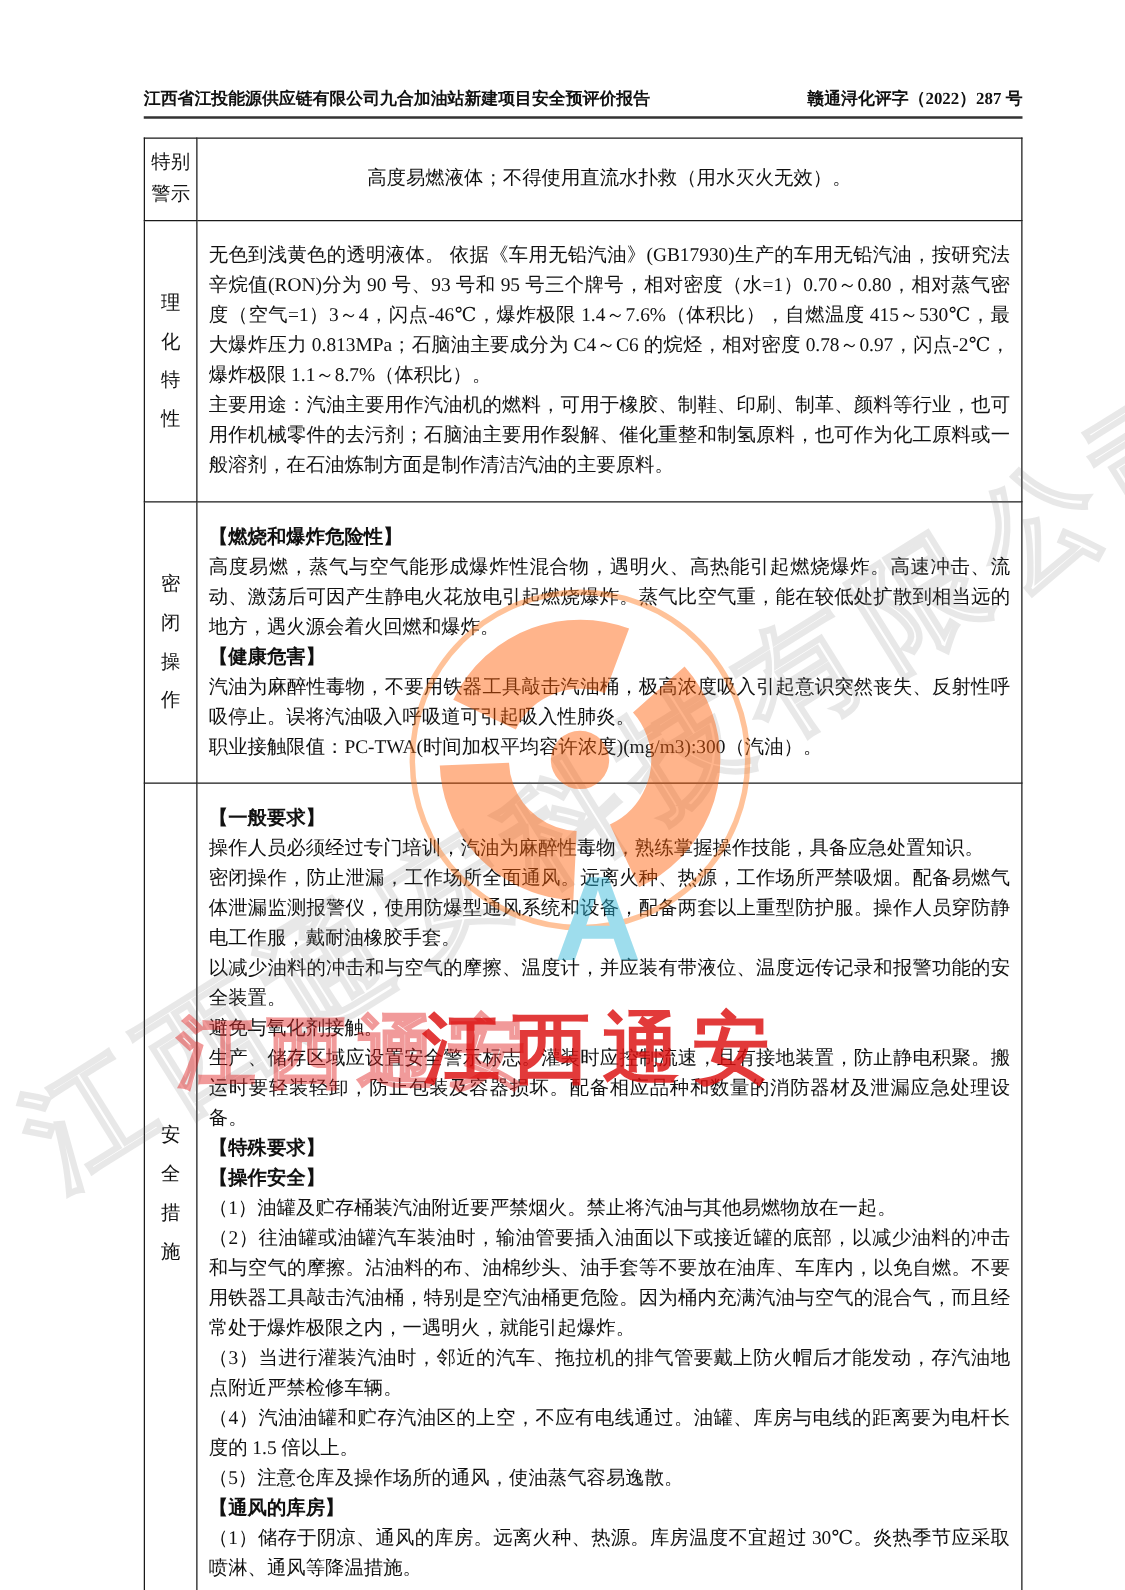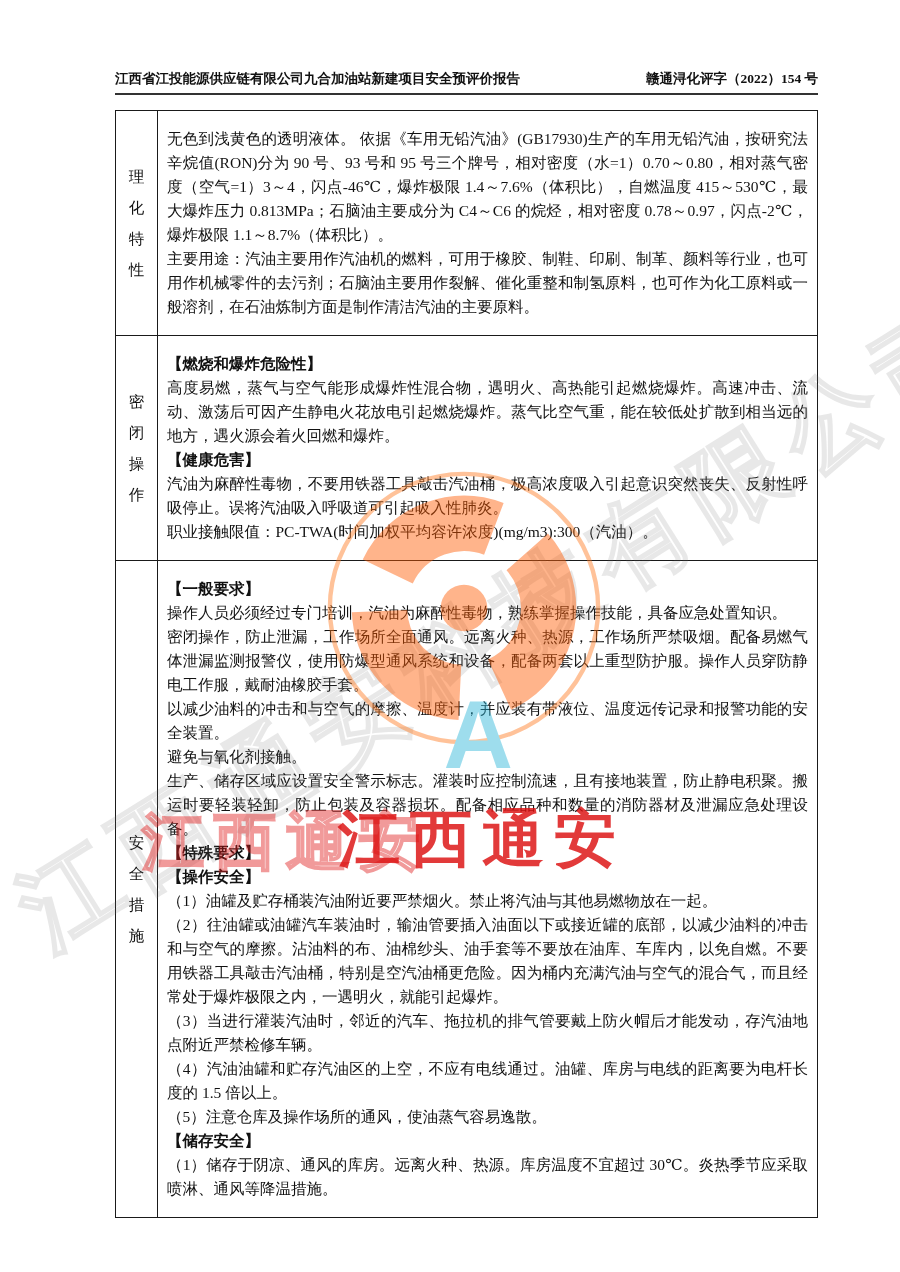--- a/index.html
+++ b/index.html
@@ -75,26 +75,34 @@
     color: rgba(220,15,15,0.82);
   }
 </style>
 </head>
 <body>
 
 <div class="page">
 
   <div class="header">
     <span>江西省江投能源供应链有限公司九合加油站新建项目安全预评价报告</span>
-    <span>赣通浔化评字（2022）154 号</span>
+    <span>赣通浔化评字（2022）287 号</span>
   </div>
   <div class="header-rule"></div>
 
   <table class="info-table">
     <tbody>
+        <tr class="first">
+          <td class="label-cell">
+            <div class="label-text">特别警示</div>
+          </td>
+          <td class="content-cell">
+            <p class="center">高度易燃液体；不得使用直流水扑救（用水灭火无效）。</p>
+          </td>
+        </tr>
         <tr>
           <td class="label-cell">
             <div class="label-text">理化特性</div>
           </td>
           <td class="content-cell">
             <p>无色到浅黄色的透明液体。 依据《车用无铅汽油》(GB17930)生产的车用无铅汽油，按研究法辛烷值(RON)分为 90 号、93 号和 95 号三个牌号，相对密度（水=1）0.70～0.80，相对蒸气密度（空气=1）3～4，闪点-46℃，爆炸极限 1.4～7.6%（体积比），自燃温度 415～530℃，最大爆炸压力 0.813MPa；石脑油主要成分为 C4～C6 的烷烃，相对密度 0.78～0.97，闪点-2℃，爆炸极限 1.1～8.7%（体积比）。</p>
             <p>主要用途：汽油主要用作汽油机的燃料，可用于橡胶、制鞋、印刷、制革、颜料等行业，也可用作机械零件的去污剂；石脑油主要用作裂解、催化重整和制氢原料，也可作为化工原料或一般溶剂，在石油炼制方面是制作清洁汽油的主要原料。</p>
           </td>
         </tr>
         <tr>
@@ -120,21 +128,21 @@
             <p>以减少油料的冲击和与空气的摩擦、温度计，并应装有带液位、温度远传记录和报警功能的安全装置。</p>
             <p>避免与氧化剂接触。</p>
             <p>生产、储存区域应设置安全警示标志。灌装时应控制流速，且有接地装置，防止静电积聚。搬运时要轻装轻卸，防止包装及容器损坏。配备相应品种和数量的消防器材及泄漏应急处理设备。</p>
             <p class="bold">【特殊要求】</p>
             <p class="bold">【操作安全】</p>
             <p>（1）油罐及贮存桶装汽油附近要严禁烟火。禁止将汽油与其他易燃物放在一起。</p>
             <p>（2）往油罐或油罐汽车装油时，输油管要插入油面以下或接近罐的底部，以减少油料的冲击和与空气的摩擦。沾油料的布、油棉纱头、油手套等不要放在油库、车库内，以免自燃。不要用铁器工具敲击汽油桶，特别是空汽油桶更危险。因为桶内充满汽油与空气的混合气，而且经常处于爆炸极限之内，一遇明火，就能引起爆炸。</p>
             <p>（3）当进行灌装汽油时，邻近的汽车、拖拉机的排气管要戴上防火帽后才能发动，存汽油地点附近严禁检修车辆。</p>
             <p>（4）汽油油罐和贮存汽油区的上空，不应有电线通过。油罐、库房与电线的距离要为电杆长度的 1.5 倍以上。</p>
             <p>（5）注意仓库及操作场所的通风，使油蒸气容易逸散。</p>
-            <p class="bold">【储存安全】</p>
+            <p class="bold">【通风的库房】</p>
             <p>（1）储存于阴凉、通风的库房。远离火种、热源。库房温度不宜超过 30℃。炎热季节应采取喷淋、通风等降温措施。</p>
           </td>
         </tr>
       </tbody>
   </table>
 
   <div class="watermark-layer">
     <div class="wm-diagonal">江西通安科技有限公司</div>
     <svg class="wm-logo" viewBox="0 0 200 214" xmlns="http://www.w3.org/2000/svg">
       <circle cx="100" cy="96" r="92" fill="none" stroke="#ff7a20" stroke-width="3"></circle>

